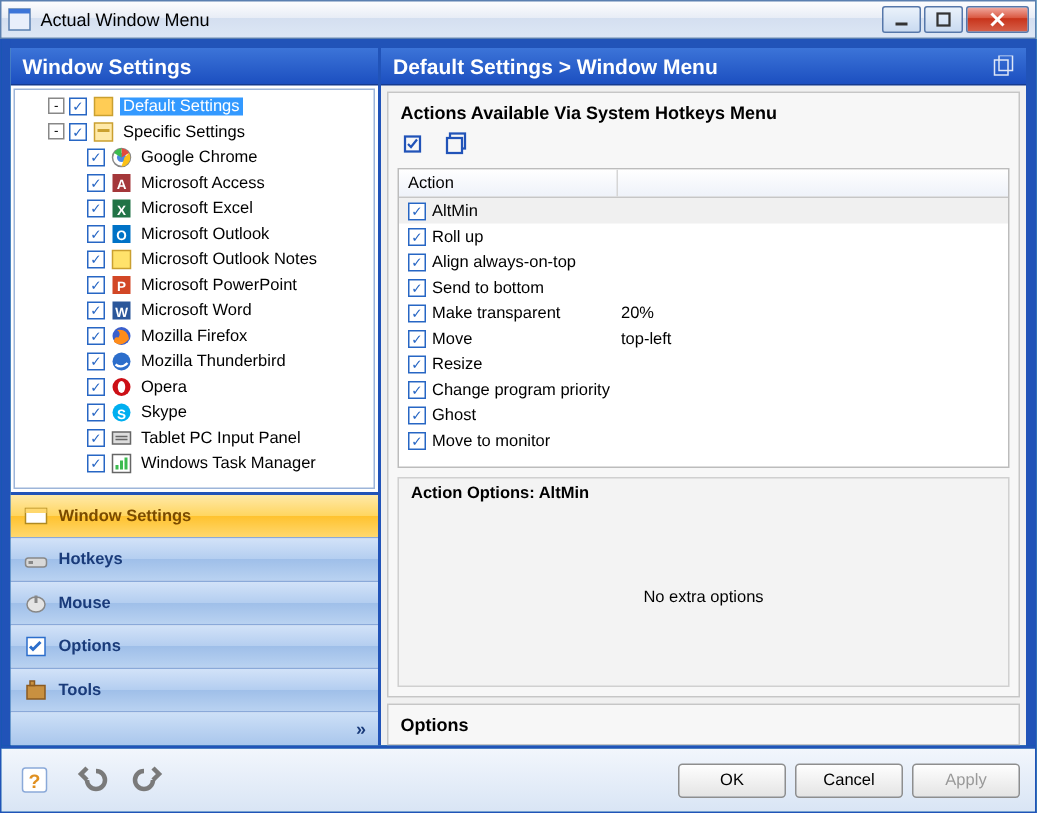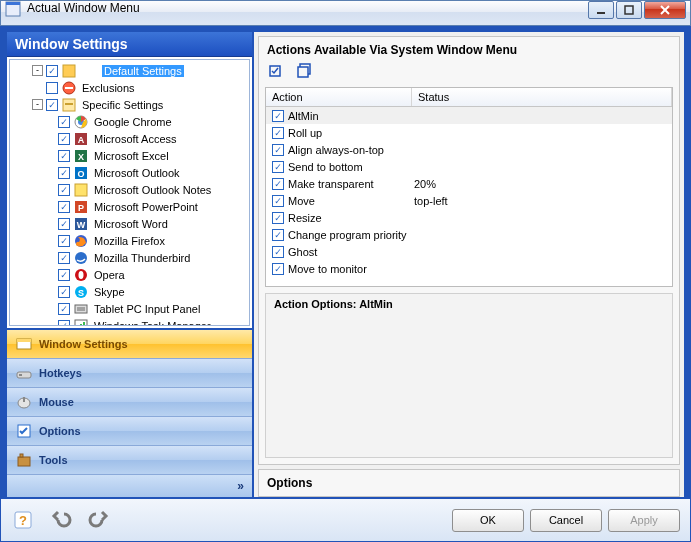--- a/index.html
+++ b/index.html
@@ -1,18 +1,18 @@
 <!DOCTYPE html>
 <html><head>
 <meta charset="utf-8">
 <style>
 * { box-sizing: border-box; margin: 0; padding: 0; }
 body { font-family: "Segoe UI", Tahoma, sans-serif; font-size: 11px; width: 691px; height: 542px; overflow: hidden; background: #fff; }
 
-.titlebar { height: 26px; background: linear-gradient(to bottom, #fdfdfe 0%, #e8edf6 45%, #d4dff0 46%, #dde7f5 100%); border: 1px solid #5a7fb0; display: flex; padding: 0 4px; }
+.titlebar { height: 26px; background: linear-gradient(to bottom, #fdfdfe 0%, #e8edf6 45%, #d4dff0 46%, #dde7f5 100%); border: 1px solid #5a7fb0; display: flex; align-items: center; padding: 0 4px; }
 .titlebar .app-icon { width: 16px; height: 16px; margin-right: 6px; }
 .titlebar .title { flex: 1; color: #000; font-size: 12px; }
 .winbtns { display: flex; gap: 2px; }
 .winbtn { width: 26px; height: 18px; border: 1px solid #5577aa; border-radius: 2px; display: flex; align-items: center; justify-content: center; font-size: 10px; background: linear-gradient(to bottom, #eaf2fb, #c9daf0); }
 .winbtn.close { width: 42px; background: linear-gradient(to bottom, #f0a89e, #d9553e 45%, #c8341b 46%, #d6604a); color: #fff; }
 .winbtn.min, .winbtn.max { width: 26px; }
 
 .app-body { position: absolute; top: 26px; left: 0; right: 0; bottom: 0; border: 1px solid #2153b8; border-top: none; background: #0369a1; display: flex; flex-direction: column; }
 
 .main-area { flex: 1; display: flex; border: 6px solid #2153b8; border-bottom: none; overflow: hidden; }
@@ -26,21 +26,21 @@
 .tree-wrap::-webkit-scrollbar-track { background: #e9eef7; border-left: 1px solid #c4d2e7; }
 .tree-wrap::-webkit-scrollbar-thumb { background: linear-gradient(to right, #d9e4f3, #b9cce8); border: 1px solid #9db5d9; border-radius: 2px; }
 
 .tree-item { display: flex; align-items: center; height: 17px; padding-left: 6px; white-space: nowrap; }
 .tree-item.lvl1 { padding-left: 22px; }
 .tree-item.lvl2 { padding-left: 48px; }
 .tree-item .expander { width: 11px; height: 11px; border: 1px solid #888; background: #fff; display: inline-flex; align-items: center; justify-content: center; font-size: 9px; line-height: 1; color: #000; margin-right: 3px; }
 .tree-item .cb { width: 12px; height: 12px; border: 1px solid #2766c4; background: #fff; margin-right: 3px; display: inline-flex; align-items: center; justify-content: center; font-size: 9px; color: #2766c4; }
 .tree-item .ticon { width: 16px; height: 16px; margin-right: 3px; display: inline-flex; align-items: center; justify-content: center; }
 .tree-item .label { padding: 0 2px; }
-.tree-item.selected .label { background: #3399ff; color: #fff; margin-left: 22px; }
+.tree-item.selected .label { background: #3399ff; color: #fff; }
 
 .nav-stack { border-top: 2px solid #2153b8; }
 .nav-item { height: 29px; display: flex; align-items: center; padding: 0 8px; border-bottom: 1px solid #8aa9d9; background: linear-gradient(to bottom, #d2e2f8 0%, #b4cef0 49%, #9fbfe9 50%, #b9d2f1 100%); font-weight: bold; color: #1a3b7a; cursor: pointer; gap: 6px; }
 .nav-item.active { background: linear-gradient(to bottom, #ffe9a8 0%, #ffd661 49%, #ffc22e 50%, #ffd86e 100%); color: #7a4b00; }
 .nav-item .nicon { width: 18px; height: 18px; display: inline-flex; align-items: center; justify-content: center; }
 .nav-footer { height: 22px; background: linear-gradient(to bottom, #cde0f7, #a9c6ec); display: flex; align-items: center; justify-content: flex-end; padding: 0 8px; color: #1a3b7a; font-weight: bold; font-size: 12px; }
 
 .right-panel { flex: 1; display: flex; flex-direction: column; background: #f0f0f0; }
 .groupbox { margin: 4px 4px 0 4px; border: 1px solid #c6c6c6; background: #f7f7f7; display: flex; flex-direction: column; }
 .group-title { font-weight: bold; font-size: 12px; padding: 6px 8px 2px 8px; color: #000; }
@@ -118,31 +118,20 @@
             <span class="expander">-</span>
             <span class="cb">✓</span>
             <span class="ticon">
               <svg width="16" height="16">
                 <rect x="2" y="2" width="12" height="12" fill="#ffcc55" stroke="#caa030"></rect>
               </svg>
             </span>
             <span class="label">Default Settings</span>
           </div>
           <div class="tree-item lvl1">
-            <span style="width:14px;display:inline-block"></span>
-            <span class="cb"></span>
-            <span class="ticon">
-              <svg width="16" height="16">
-                <circle cx="8" cy="8" r="6" fill="#ff6040" stroke="#b03018"></circle>
-                <line x1="4" y1="8" x2="12" y2="8" stroke="#fff" stroke-width="2"></line>
-              </svg>
-            </span>
-            <span class="label">Exclusions</span>
-          </div>
-          <div class="tree-item lvl1">
             <span class="expander">-</span>
             <span class="cb">✓</span>
             <span class="ticon">
               <svg width="16" height="16">
                 <rect x="2" y="2" width="12" height="12" fill="#ffe9a8" stroke="#caa030"></rect>
                 <rect x="4" y="6" width="8" height="2" fill="#caa030"></rect>
               </svg>
             </span>
             <span class="label">Specific Settings</span>
           </div>
@@ -328,41 +317,49 @@
             </span>
             <span>Tools</span>
           </div>
         </div>
       <div class="nav-footer">
         <span>»</span>
       </div>
     </div>
 
     <div class="right-panel">
+      <div class="panel-header">
+        <span>Default Settings &gt; Window Menu</span>
+        <span class="hdr-icon">
+          <svg width="14" height="14">
+              <rect x="1" y="3" width="9" height="10" fill="none" stroke="#fff"></rect>
+              <rect x="4" y="0" width="9" height="10" fill="none" stroke="#fff"></rect>
+            </svg>
+        </span>
+      </div>
 
       <div class="groupbox" style="flex:1">
-        <div class="group-title">Actions Available Via System Window Menu</div>
+        <div class="group-title">Actions Available Via System Hotkeys Menu</div>
         <div class="toolbar">
           <span class="tbtn">
             <svg width="18" height="18">
                 <rect x="2" y="4" width="10" height="10" fill="none" stroke="#2153b8" stroke-width="1.5"></rect>
                 <path d="M4 9 l2 2 l4 -5" fill="none" stroke="#2153b8" stroke-width="1.5"></path>
               </svg>
           </span>
           <span class="tbtn">
             <svg width="18" height="18">
                 <rect x="4" y="2" width="10" height="10" fill="none" stroke="#2153b8" stroke-width="1.5"></rect>
                 <rect x="2" y="5" width="10" height="10" fill="#f7f7f7" stroke="#2153b8" stroke-width="1.5"></rect>
               </svg>
           </span>
         </div>
         <div class="actions-table">
           <div class="thead">
             <div class="th action">Action</div>
-            <div class="th status">Status</div>
           </div>
           <div id="rows">
               <div class="trow selected">
                 <div class="tcell action">
                   <span class="cb">✓</span>
                   <span>AltMin</span>
                 </div>
                 <div class="tcell status"></div>
               </div>
               <div class="trow">
@@ -424,20 +421,21 @@
                 <div class="tcell action">
                   <span class="cb">✓</span>
                   <span>Move to monitor</span>
                 </div>
                 <div class="tcell status"></div>
               </div>
             </div>
         </div>
         <div class="opt-area">
           <div class="opt-head">Action Options: AltMin</div>
+          <div class="opt-body">No extra options</div>
         </div>
       </div>
 
       <div class="options-band">Options</div>
     </div>
   </div>
 
   <div class="bottom-bar">
     <span class="bicon">
       <svg width="26" height="24">

